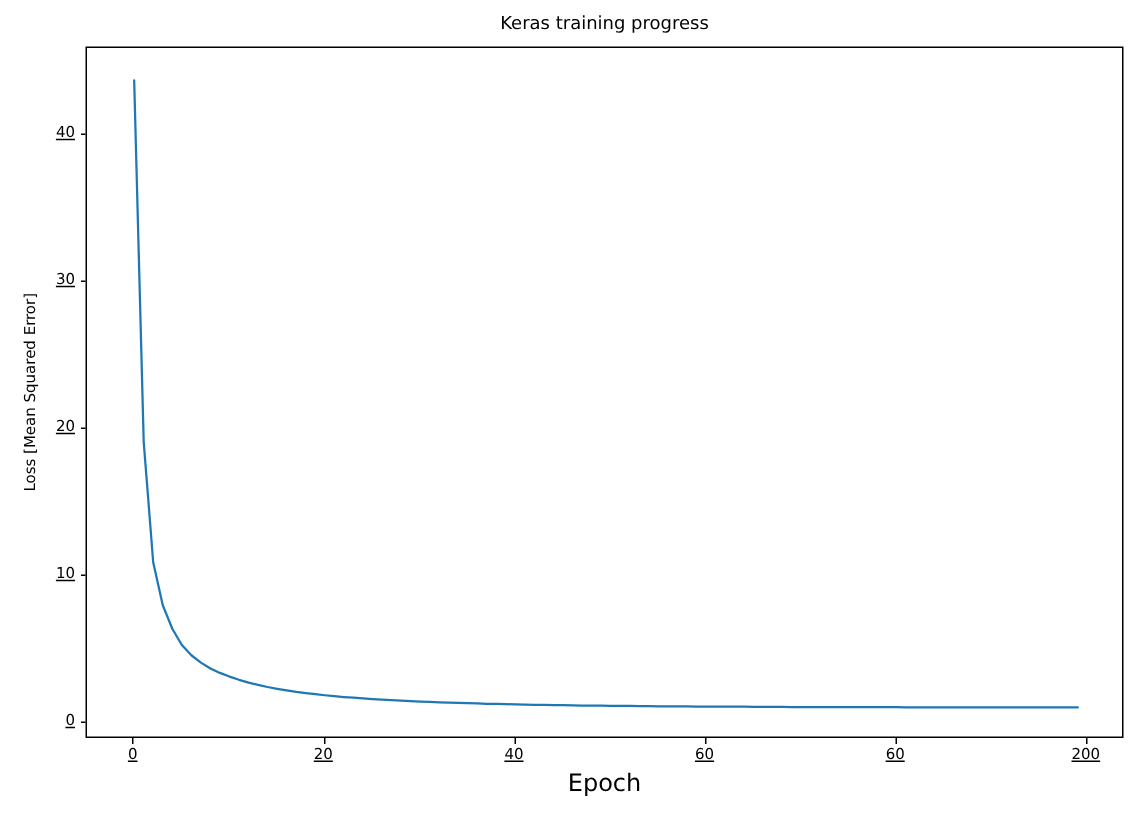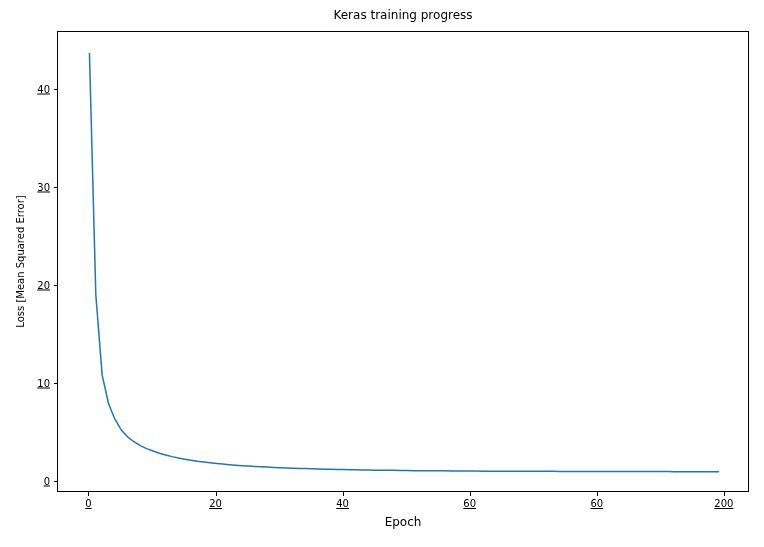--- a/index.html
+++ b/index.html
@@ -95,21 +95,21 @@
     text-align: right;
   }
 
   
   #xlabel {
     position: absolute;
     left: 57px;
     top: 516px;
     width: 692px;
     text-align: center;
-    font-size: 12px;
+    font-size: 16px;
     line-height: 12px;
     white-space: nowrap;
   }
   #ylabel {
     position: absolute;
     left: 0px;
     top: 0px;
     width: 461px;
     height: 14px;
     font-size: 10px;

